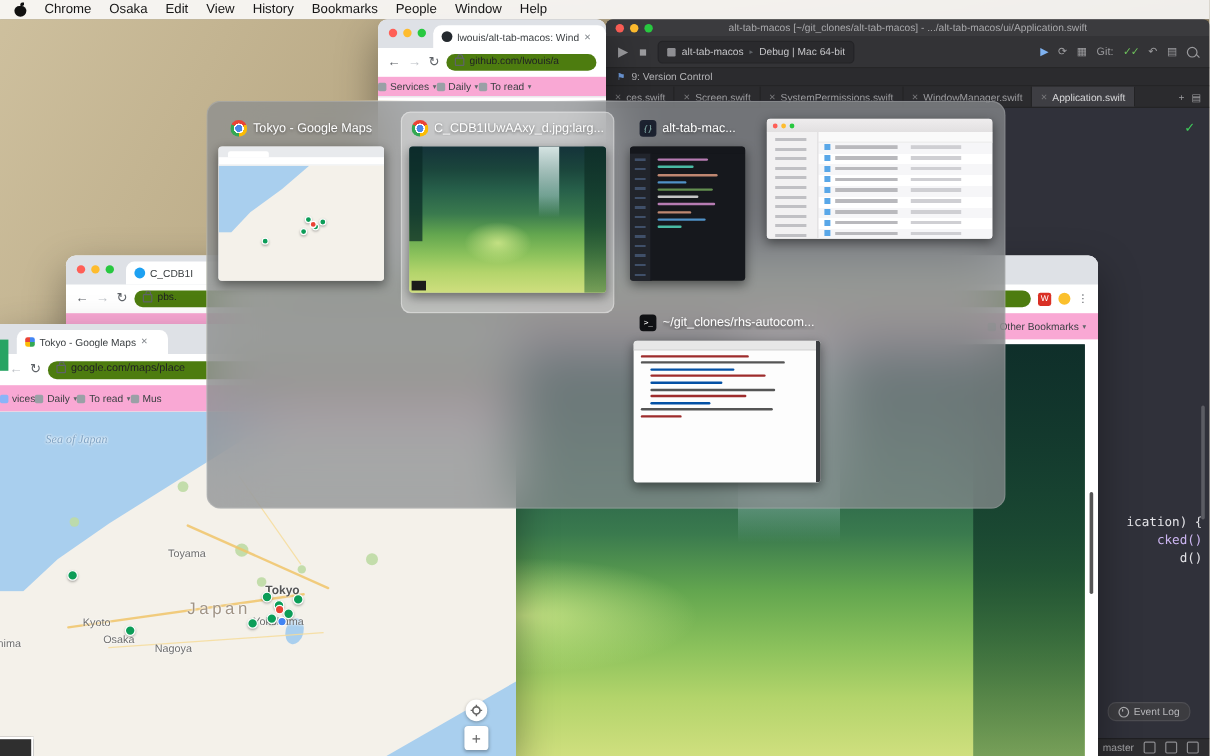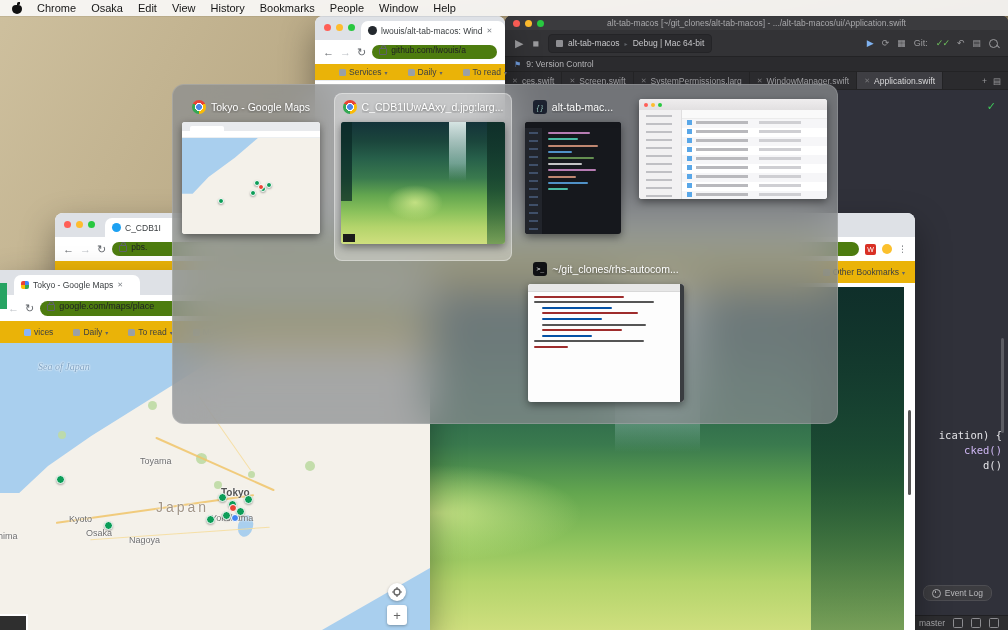--- a/index.html
+++ b/index.html
@@ -11,21 +11,21 @@
   .tl{display:flex;gap:5px;align-items:center}
   .tl i{width:8px;height:8px;border-radius:50%;display:block}
   .tl .r{background:#ff5f57}.tl .y{background:#febc2e}.tl .g{background:#28c840}
   
   .cw-tabs{background:#dee1e6;position:relative;border-radius:8px 8px 0 0}
   .cw-tab{position:absolute;bottom:0;background:#fff;border-radius:7px 7px 0 0;display:flex;align-items:center;gap:4px;padding:0 7px;font-size:8.5px;color:#3c4043;white-space:nowrap;overflow:hidden}
   .cw-nav{background:#fff;display:flex;align-items:center;gap:6px;padding:0 8px}
   .nb{color:#5f6368;font-size:11px;line-height:1}
   .nb.dim{color:#bdc1c6}
   .pill{flex:1;background:#4d7c0f;border-radius:8px;height:14px;display:flex;gap:4px;padding:0 7px;font-size:8.5px;color:#202124;overflow:hidden;white-space:nowrap}
-  .cw-bm{background:#eab308;display:flex;align-items:center;font-size:8.5px;color:#3c4043;gap:20px;padding:0 24px}
+  .cw-bm{background:#f9a8d4;display:flex;align-items:center;font-size:8.5px;color:#3c4043;gap:0;padding:0 0}
   .bm{display:flex;align-items:center;gap:3px;white-space:nowrap}
   .bm i{width:7px;height:7px;background:#9aa0a6;border-radius:1.5px;display:block}
   .dd{color:#5f6368;font-size:6px}
   .lk{width:6px;height:5px;border:1px solid #5f6368;border-radius:1px;position:relative;margin-top:3px;flex:none}
   .lk:before{content:"";position:absolute;left:0.5px;top:-4px;width:3px;height:3px;border:1px solid #5f6368;border-bottom:none;border-radius:3px 3px 0 0}
   .icr{border-radius:50%;flex:none;background:
     radial-gradient(circle at 50% 50%, #4a86e8 0 29%, #fff 30% 41%, rgba(0,0,0,0) 42%),
     conic-gradient(from 60deg, #fbbc05 0 120deg, #34a853 0 240deg, #ea4335 0 360deg)}
   .fav{width:9px;height:9px;border-radius:50%;flex:none}
   
@@ -179,21 +179,21 @@
       <span class="xtab">
           <span class="x">✕</span>
           <span>ces.swift</span>
         </span>
       <span class="xtab">
           <span class="x">✕</span>
           <span>Screen.swift</span>
         </span>
       <span class="xtab">
           <span class="x">✕</span>
-          <span>SystemPermissions.larg</span>
+          <span>SystemPermissions.swift</span>
         </span>
       <span class="xtab">
           <span class="x">✕</span>
           <span>WindowManager.swift</span>
         </span>
       <span class="xtab on">
           <span class="x">✕</span>
           <span>Application.swift</span>
         </span>
       <span class="xtend">

